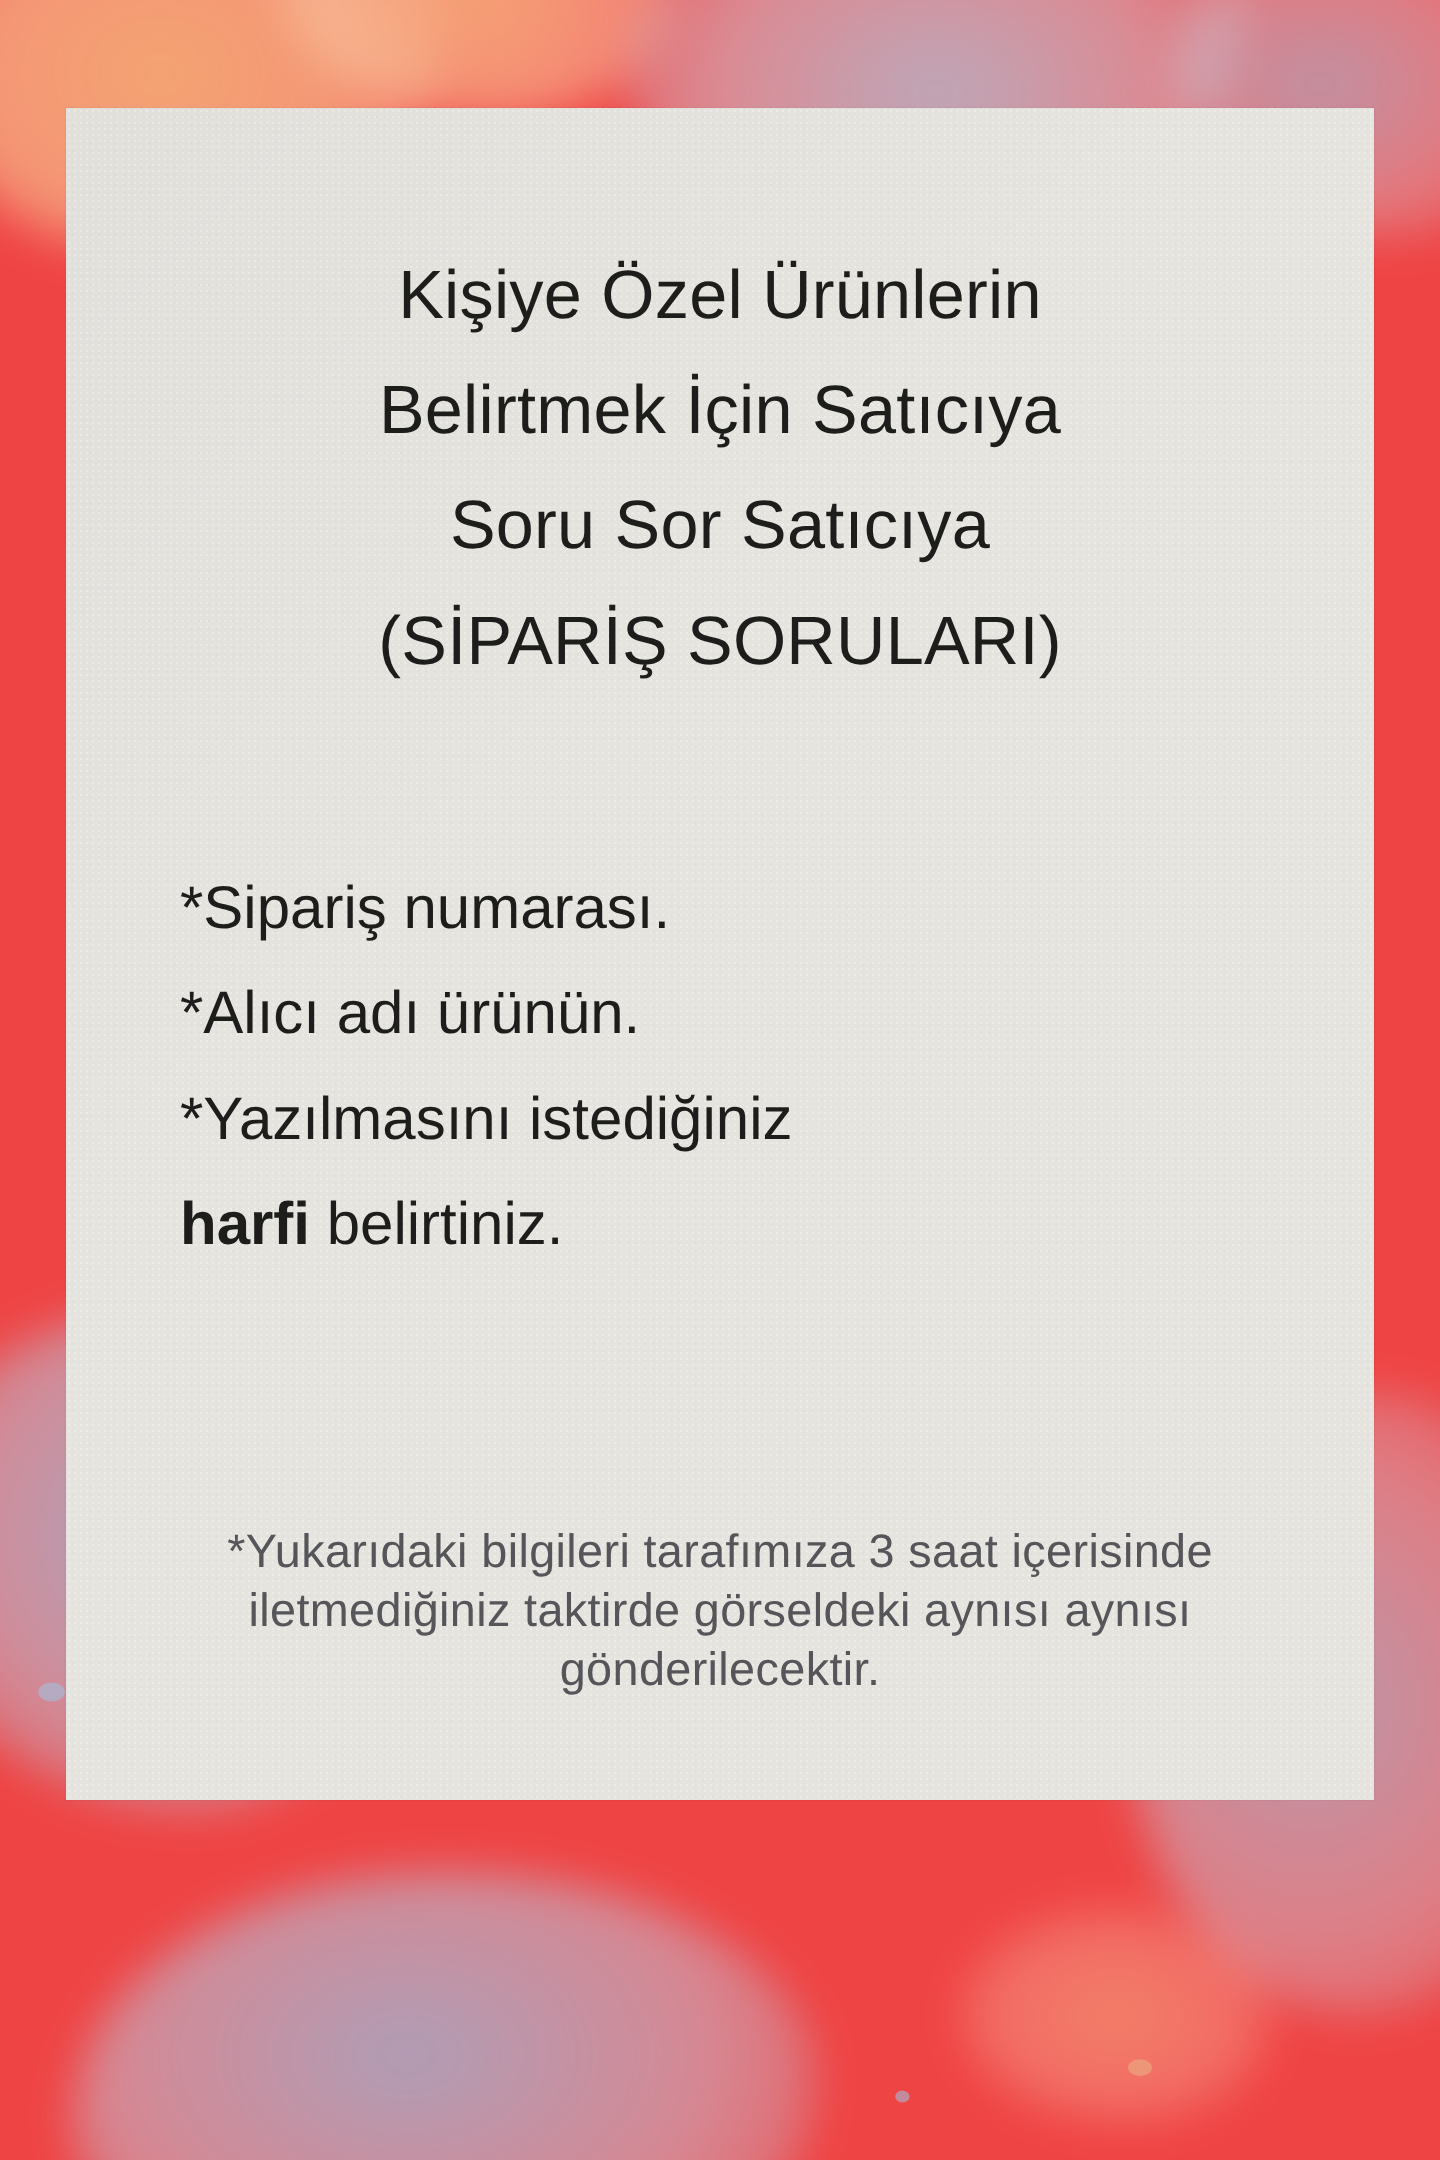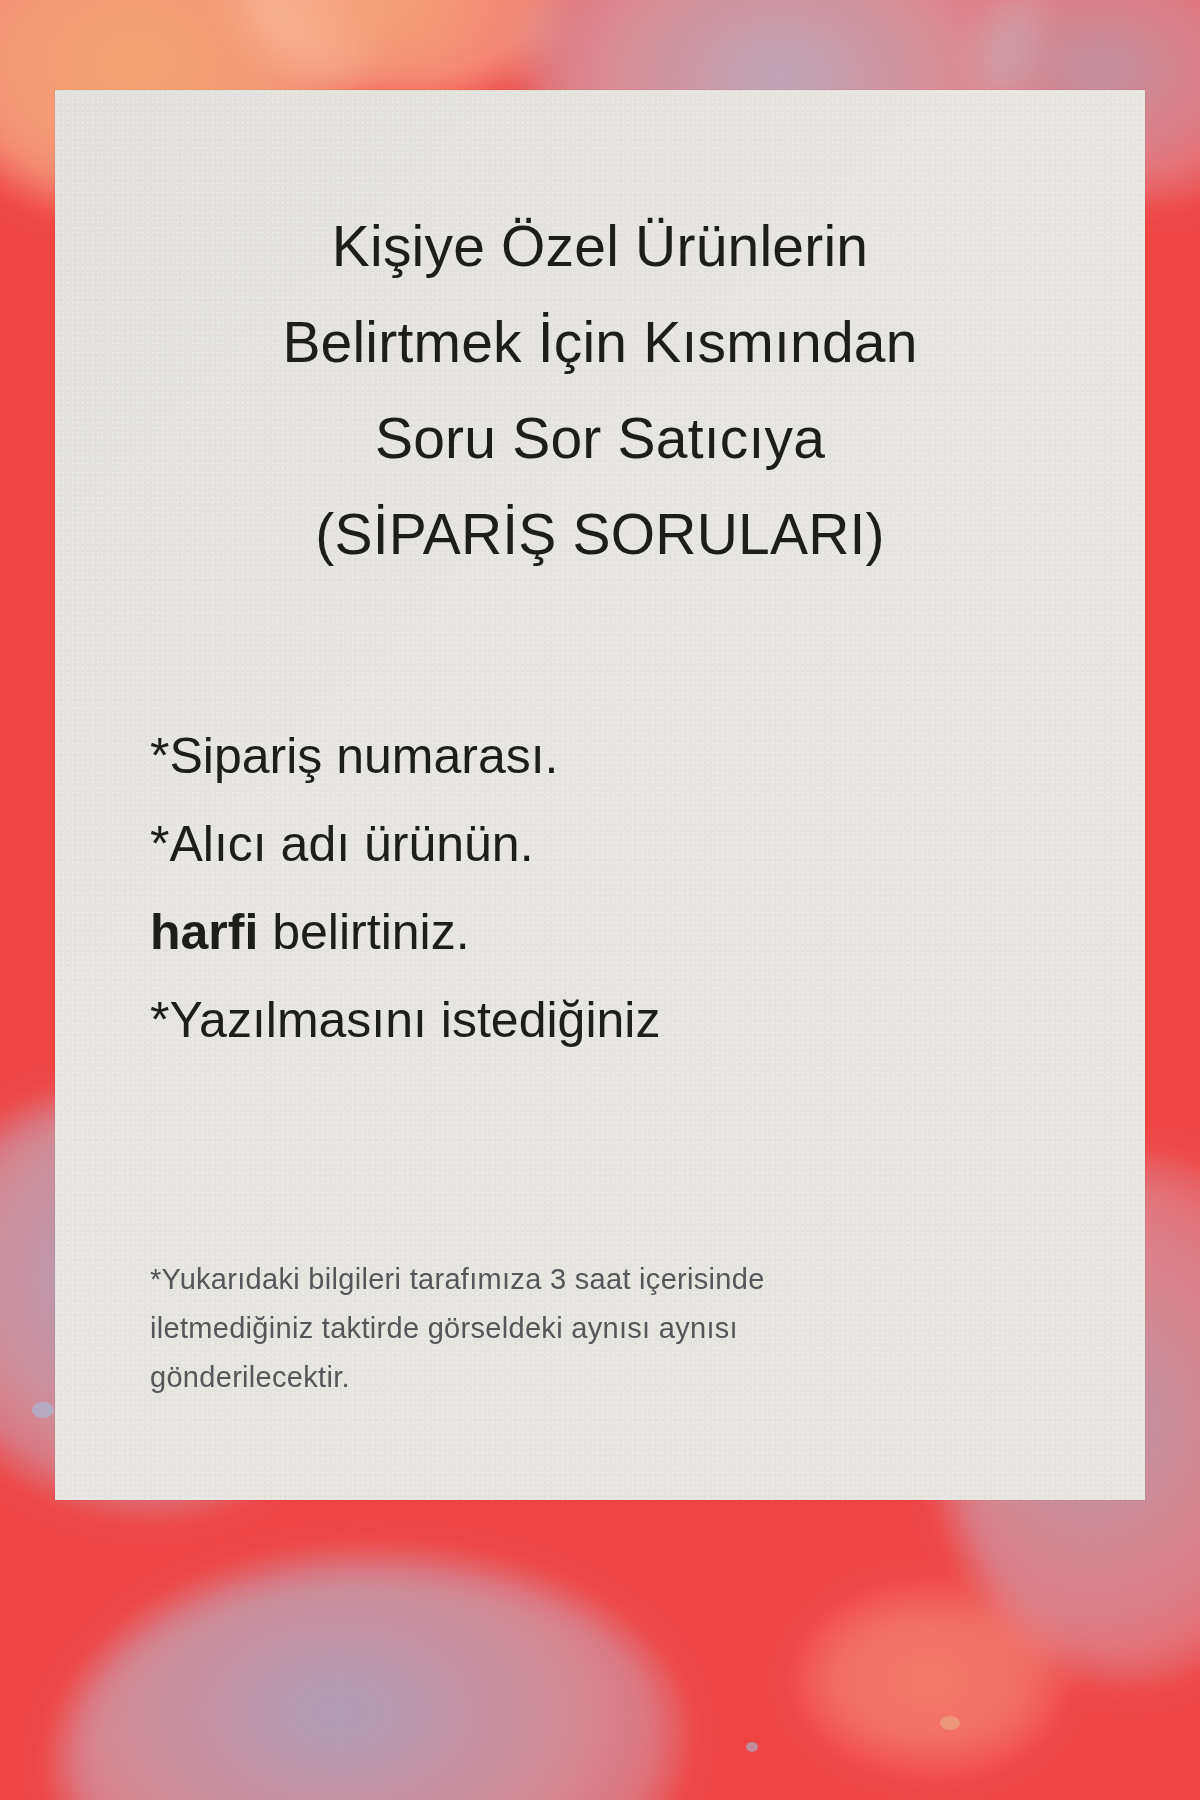--- a/index.html
+++ b/index.html
@@ -151,25 +151,25 @@
     white-space: nowrap;
   }
   .bullets .strong {
     font-weight: bold;
   }
 
   .footnote {
     position: absolute;
     left: 50%;
     transform: translateX(-50%);
-    bottom: 98px;
+    bottom: 84px;
     width: 900px;
-    text-align: left;
+    text-align: center;
     color: #56565a;
-    font-size: 29px;
+    font-size: 39px;
     line-height: 49px;
     letter-spacing: 0.3px;
   }
   .footnote .line {
     display: block;
   }
 </style>
 </head>
 <body>
 
@@ -191,32 +191,32 @@
     <div class="speck" style="left:940px; top:1716px; width:20px; height:14px; background:#eab486;"></div>
     <div class="speck" style="left:746px; top:1742px; width:12px; height:10px; background:#9ec5e4;"></div>
     <div class="speck" style="left:1120px; top:470px; width:14px; height:11px; background:#a9cce6;"></div>
   </div>
 
   <div class="card">
     <div class="card-inner">
 
       <div class="headline">
         <span class="line">Kişiye Özel Ürünlerin</span>
-        <span class="line">Belirtmek İçin Kısmından</span>
+        <span class="line">Belirtmek İçin Satıcıya</span>
         <span class="line">Soru Sor Satıcıya</span>
         <span class="line">(SİPARİŞ SORULARI)</span>
       </div>
 
       <div class="bullets">
         <span class="line">*Sipariş numarası.</span>
         <span class="line">*Alıcı adı ürünün.</span>
+        <span class="line">*Yazılmasını istediğiniz</span>
         <span class="line">
           <span class="strong">harfi</span><span> belirtiniz.</span>
         </span>
-        <span class="line">*Yazılmasını istediğiniz</span>
       </div>
 
       <div class="footnote">
         <span class="line">*Yukarıdaki bilgileri tarafımıza 3 saat içerisinde</span>
         <span class="line">iletmediğiniz taktirde görseldeki aynısı aynısı</span>
         <span class="line">gönderilecektir.</span>
       </div>
 
     </div>
   </div>

